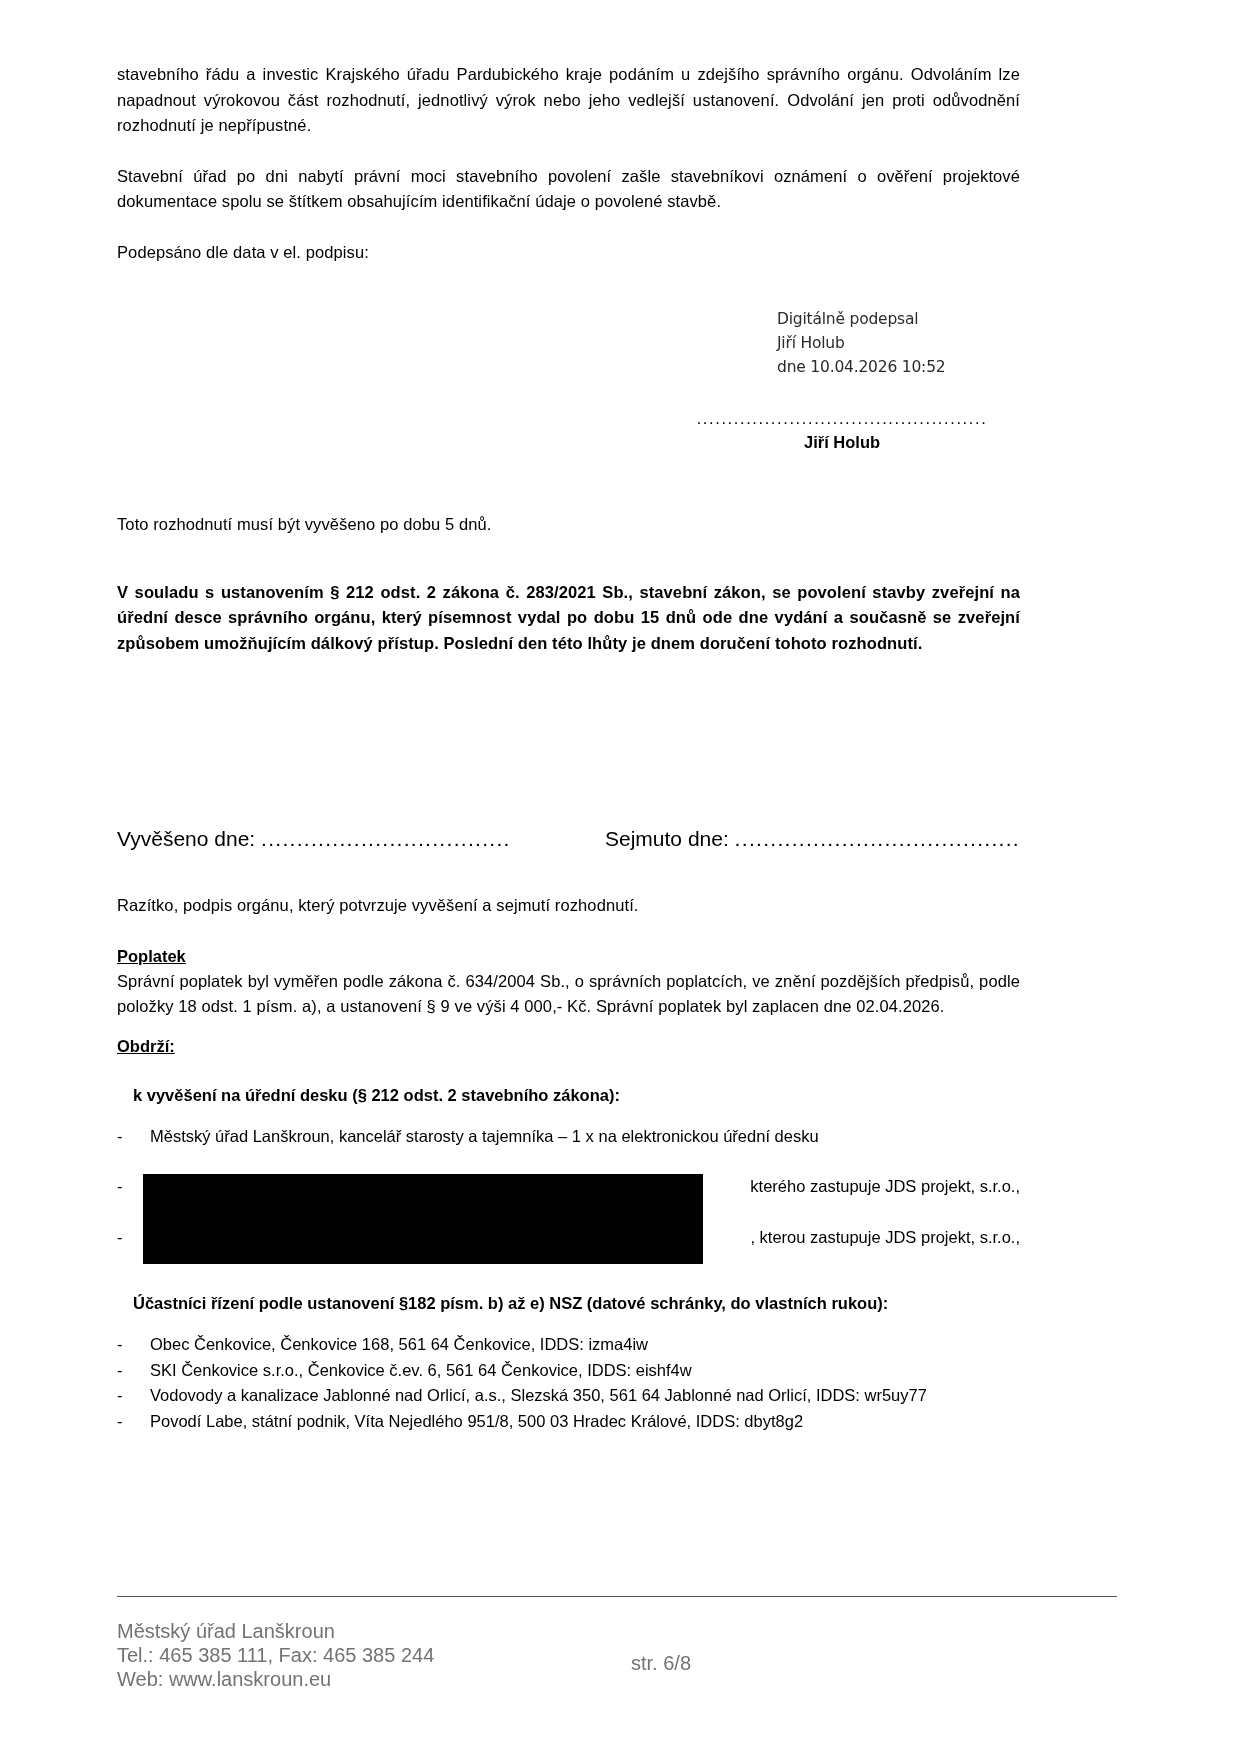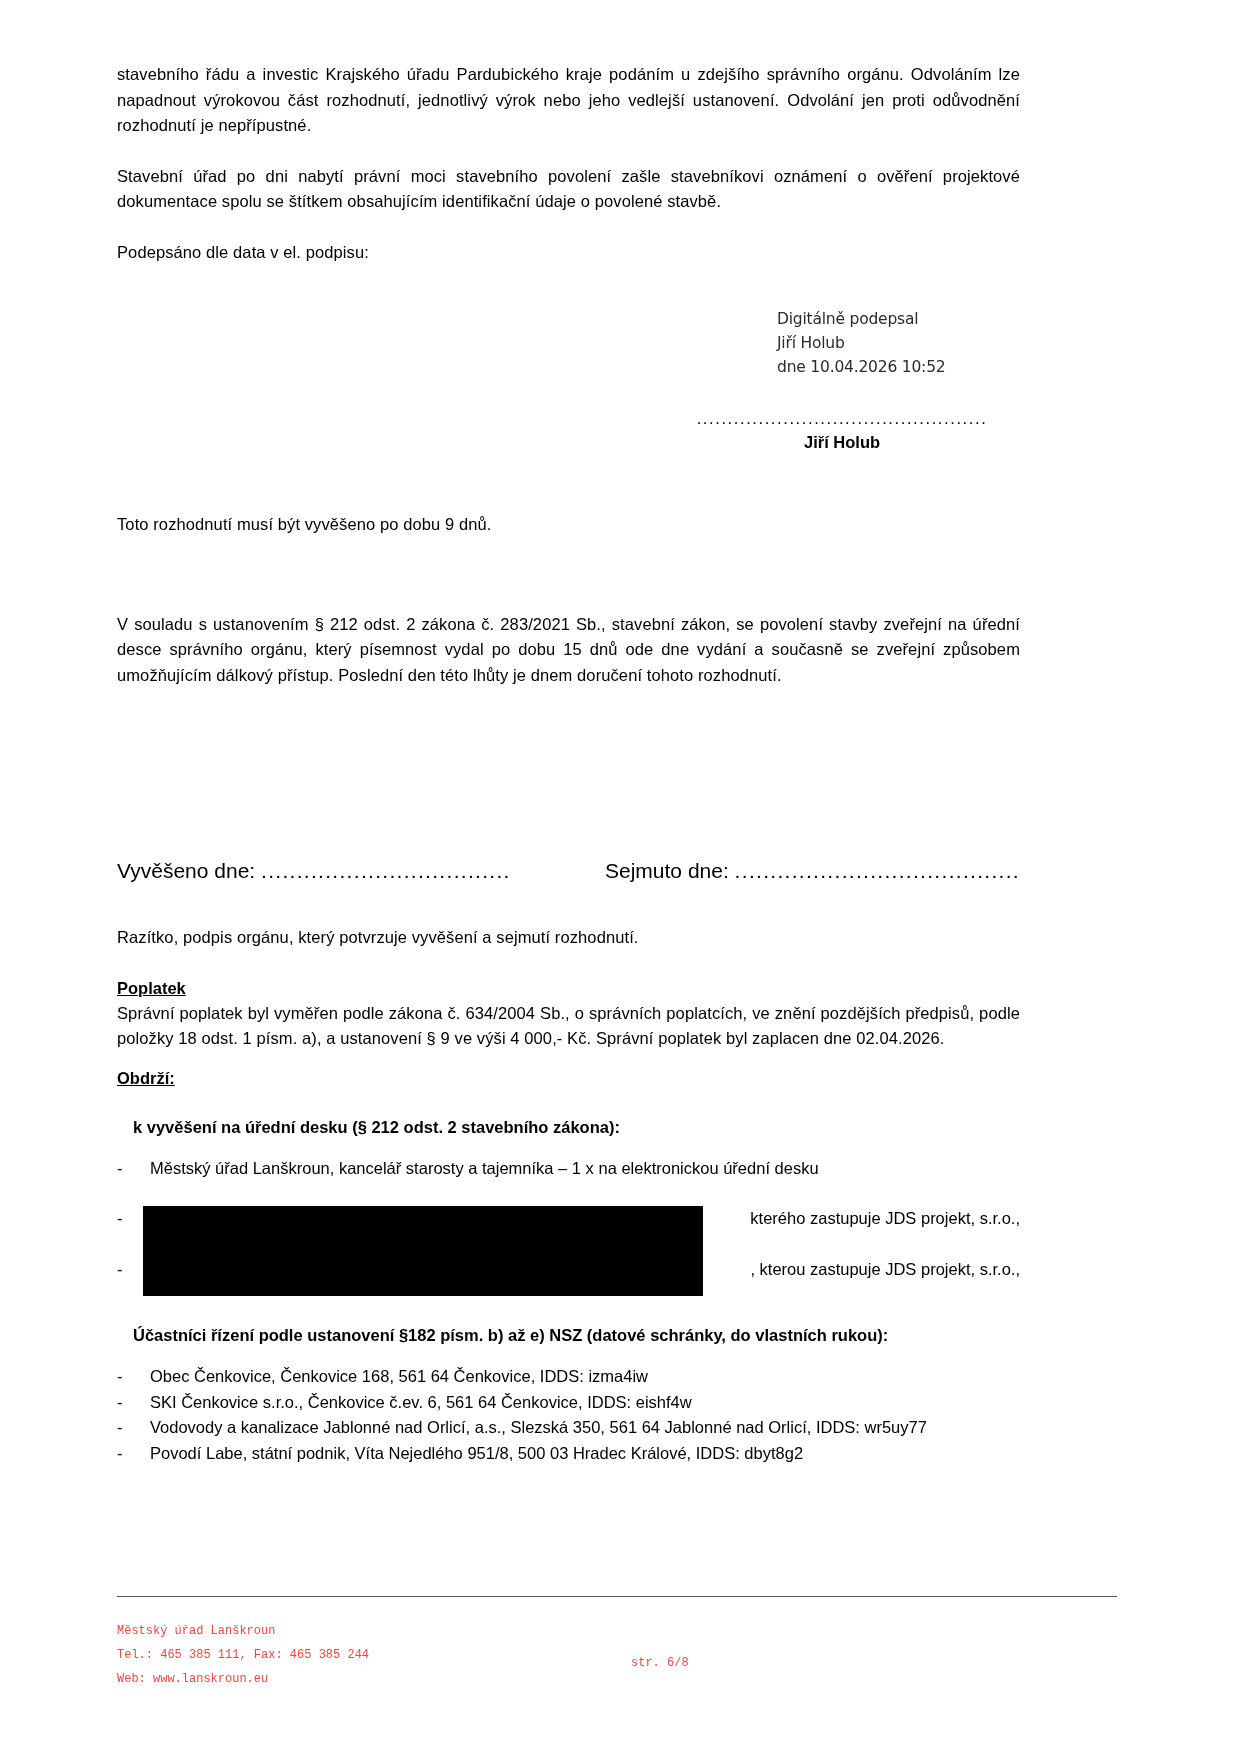--- a/index.html
+++ b/index.html
@@ -29,22 +29,21 @@
     width: 903px;
   }
   p.body {
     margin: 0;
     font-size: 16.5px;
     line-height: 25.5px;
     text-align: justify;
     letter-spacing: 0.1px;
   }
   p.body.bold {
-    font-weight: normal;
-    margin-top: 32px;
+    font-weight: bold;
   }
   .gap-sm { height: 14px; }
   .gap-md { height: 25px; }
   .gap-lg { height: 42px; }
   .gap-xl { height: 60px; }
 
   
   .sigblock {
     margin-left: 660px;
     font-size: 15.5px;
@@ -152,24 +151,23 @@
     width: 1000px;
   }
   .footer hr {
     border: none;
     border-top: 1.4px solid #555;
     margin: 0 0 22px 0;
     width: 1000px;
   }
   .footer-grid {
     position: relative;
-    font-size: 12px;
+    font-size: 20px;
     line-height: 24px;
-    color: #ef4444;
-    font-family: Liberation Mono, monospace;
+    color: #737373;
   }
   .footer-page {
     position: absolute;
     left: 470px;
     top: 32px;
     margin-left: 44px;
   }
 </style>
 </head>
 <body>
@@ -196,21 +194,21 @@
       <div>dne 10.04.2026 10:52</div>
     </div>
 
     <div class="sig-line-wrap">
       <span class="dots">...............................................</span>
       <span class="signame">Jiří Holub</span>
     </div>
 
     <div class="gap-xl"></div>
 
-    <p class="body">Toto rozhodnutí musí být vyvěšeno po dobu 9 dnů.</p>
+    <p class="body">Toto rozhodnutí musí být vyvěšeno po dobu 5 dnů.</p>
 
     <div class="gap-lg"></div>
 
     <p class="body bold">V souladu s ustanovením § 212 odst. 2 zákona č. 283/2021 Sb., stavební zákon, se povolení stavby zveřejní na úřední desce správního orgánu, který písemnost vydal po dobu 15 dnů ode dne vydání a současně se zveřejní způsobem umožňujícím dálkový přístup. Poslední den této lhůty je dnem doručení tohoto rozhodnutí.</p>
 
     <div style="height:170px"></div>
 
     <div class="post-row">
       <div class="post-col-a">
         <span>Vyvěšeno dne:</span>

